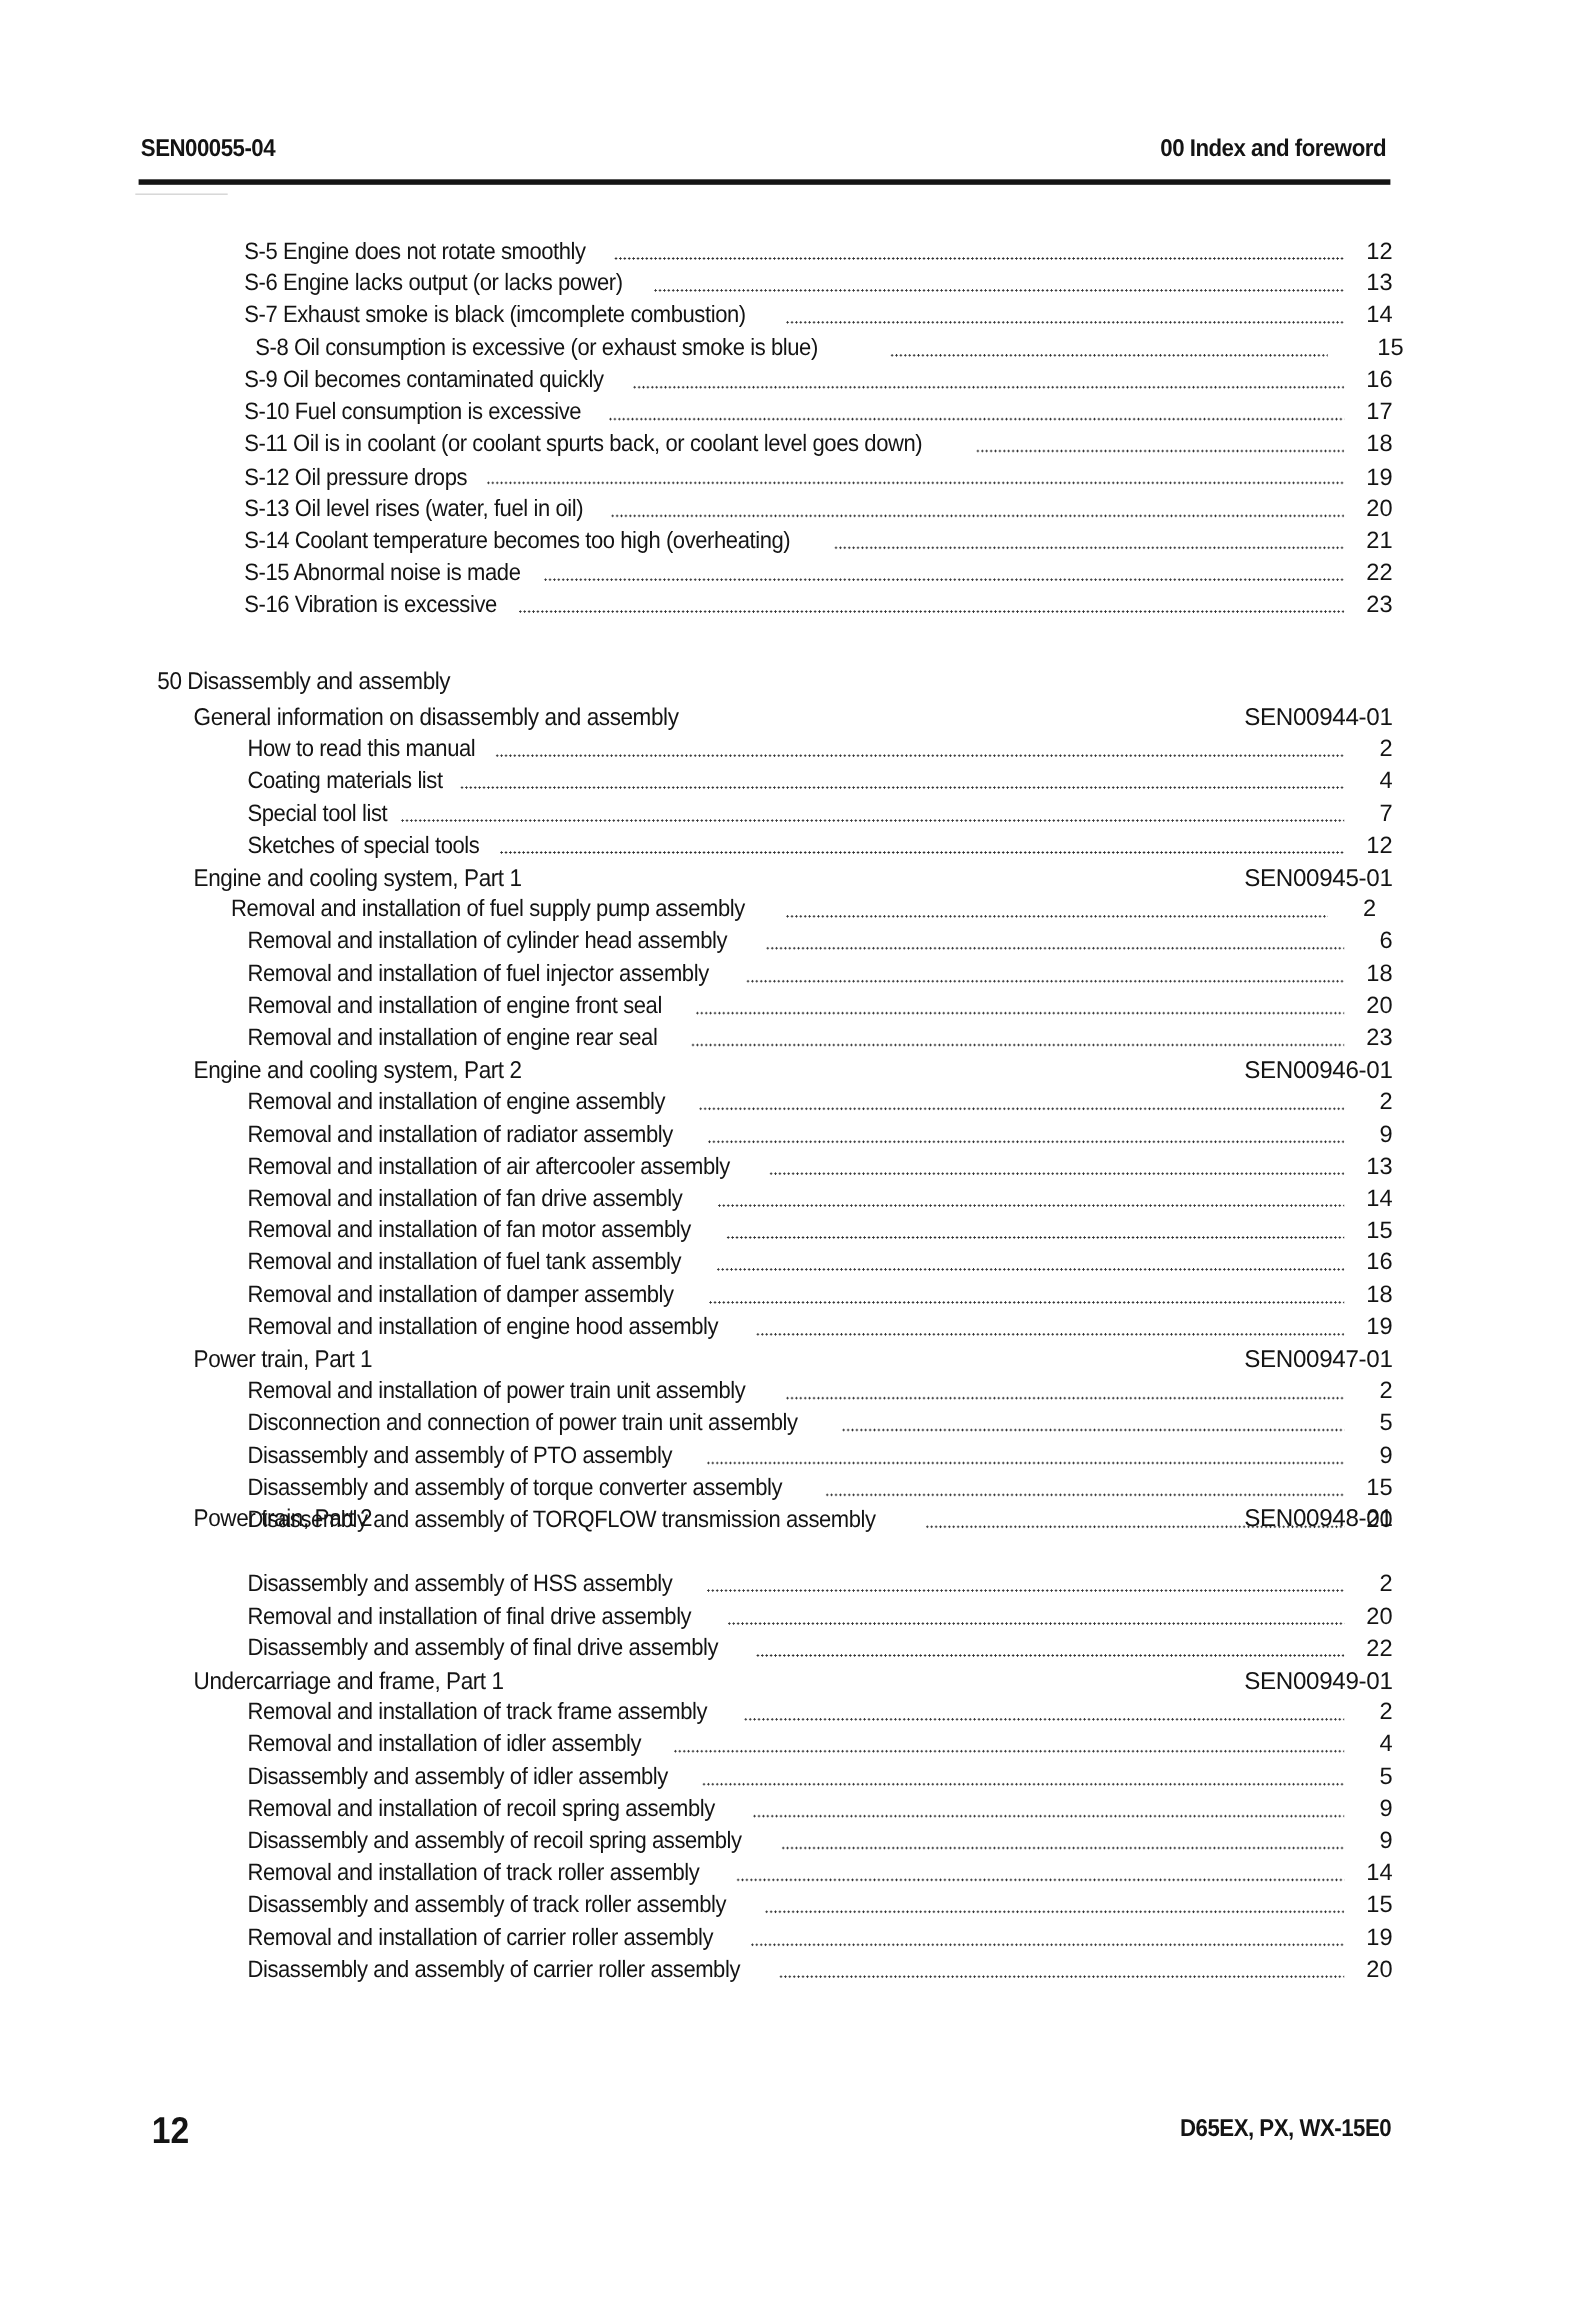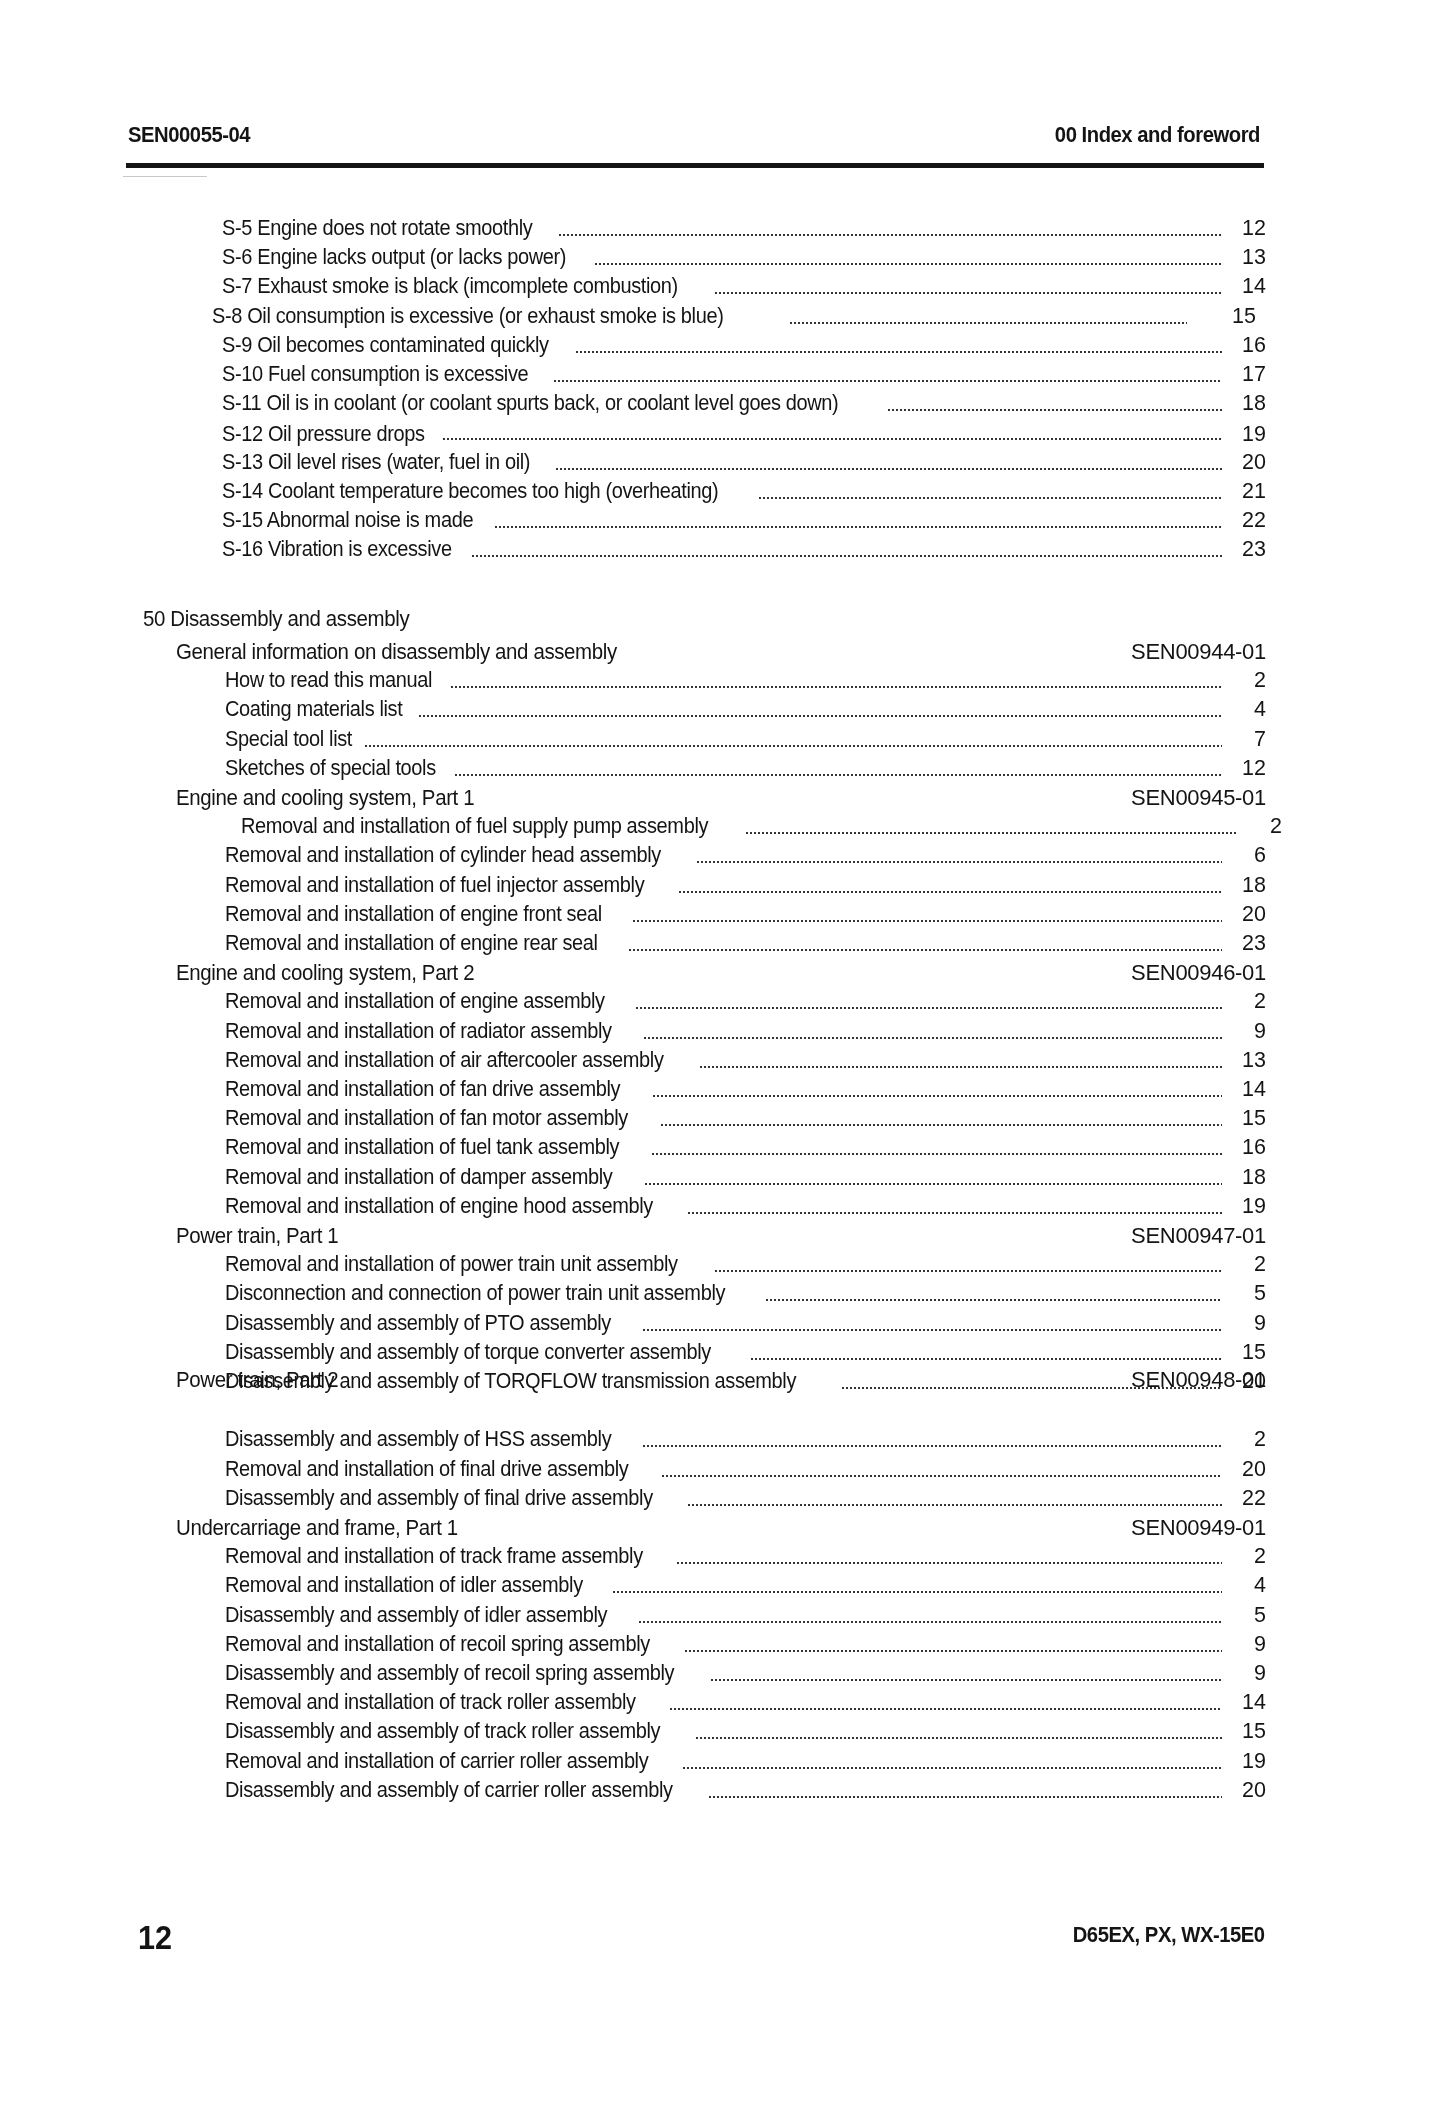--- a/index.html
+++ b/index.html
@@ -53,21 +53,21 @@
     <div class="row" style="left: 222px; top: 245.2px; width: 1044px;">
       <span class="label">S-6 Engine lacks output (or lacks power)</span>
       <span class="leader"></span>
       <span class="page">13</span>
     </div>
     <div class="row" style="left: 222px; top: 274.4px; width: 1044px;">
       <span class="label">S-7 Exhaust smoke is black (imcomplete combustion)</span>
       <span class="leader"></span>
       <span class="page">14</span>
     </div>
-    <div class="row" style="left: 212px; top: 303.6px; width: 1044px; gap: 25px;">
+    <div class="row" style="left: 232px; top: 303.6px; width: 1044px; gap: 25px;">
       <span class="label">S-8 Oil consumption is excessive (or exhaust smoke is blue)</span>
       <span class="leader"></span>
       <span class="page">15</span>
     </div>
     <div class="row" style="left: 222px; top: 332.8px; width: 1044px;">
       <span class="label">S-9 Oil becomes contaminated quickly</span>
       <span class="leader"></span>
       <span class="page">16</span>
     </div>
     <div class="row" style="left: 222px; top: 362px; width: 1044px;">
@@ -127,21 +127,21 @@
     </div>
     <div class="row" style="left: 225px; top: 755.8px; width: 1041px;">
       <span class="label">Sketches of special tools</span>
       <span class="leader"></span>
       <span class="page">12</span>
     </div>
     <div class="grp" style="left: 176px; top: 785px; width: 1090px;">
       <span class="label">Engine and cooling system, Part 1</span>
       <span class="code">SEN00945-01</span>
     </div>
-    <div class="row" style="left: 241px; top: 814.2px; width: 1041px;">
+    <div class="row" style="left: 210px; top: 814.2px; width: 1041px;">
       <span class="label">Removal and installation of fuel supply pump assembly</span>
       <span class="leader"></span>
       <span class="page">2</span>
     </div>
     <div class="row" style="left: 225px; top: 843.4px; width: 1041px;">
       <span class="label">Removal and installation of cylinder head assembly</span>
       <span class="leader"></span>
       <span class="page">6</span>
     </div>
     <div class="row" style="left: 225px; top: 872.6px; width: 1041px;">

